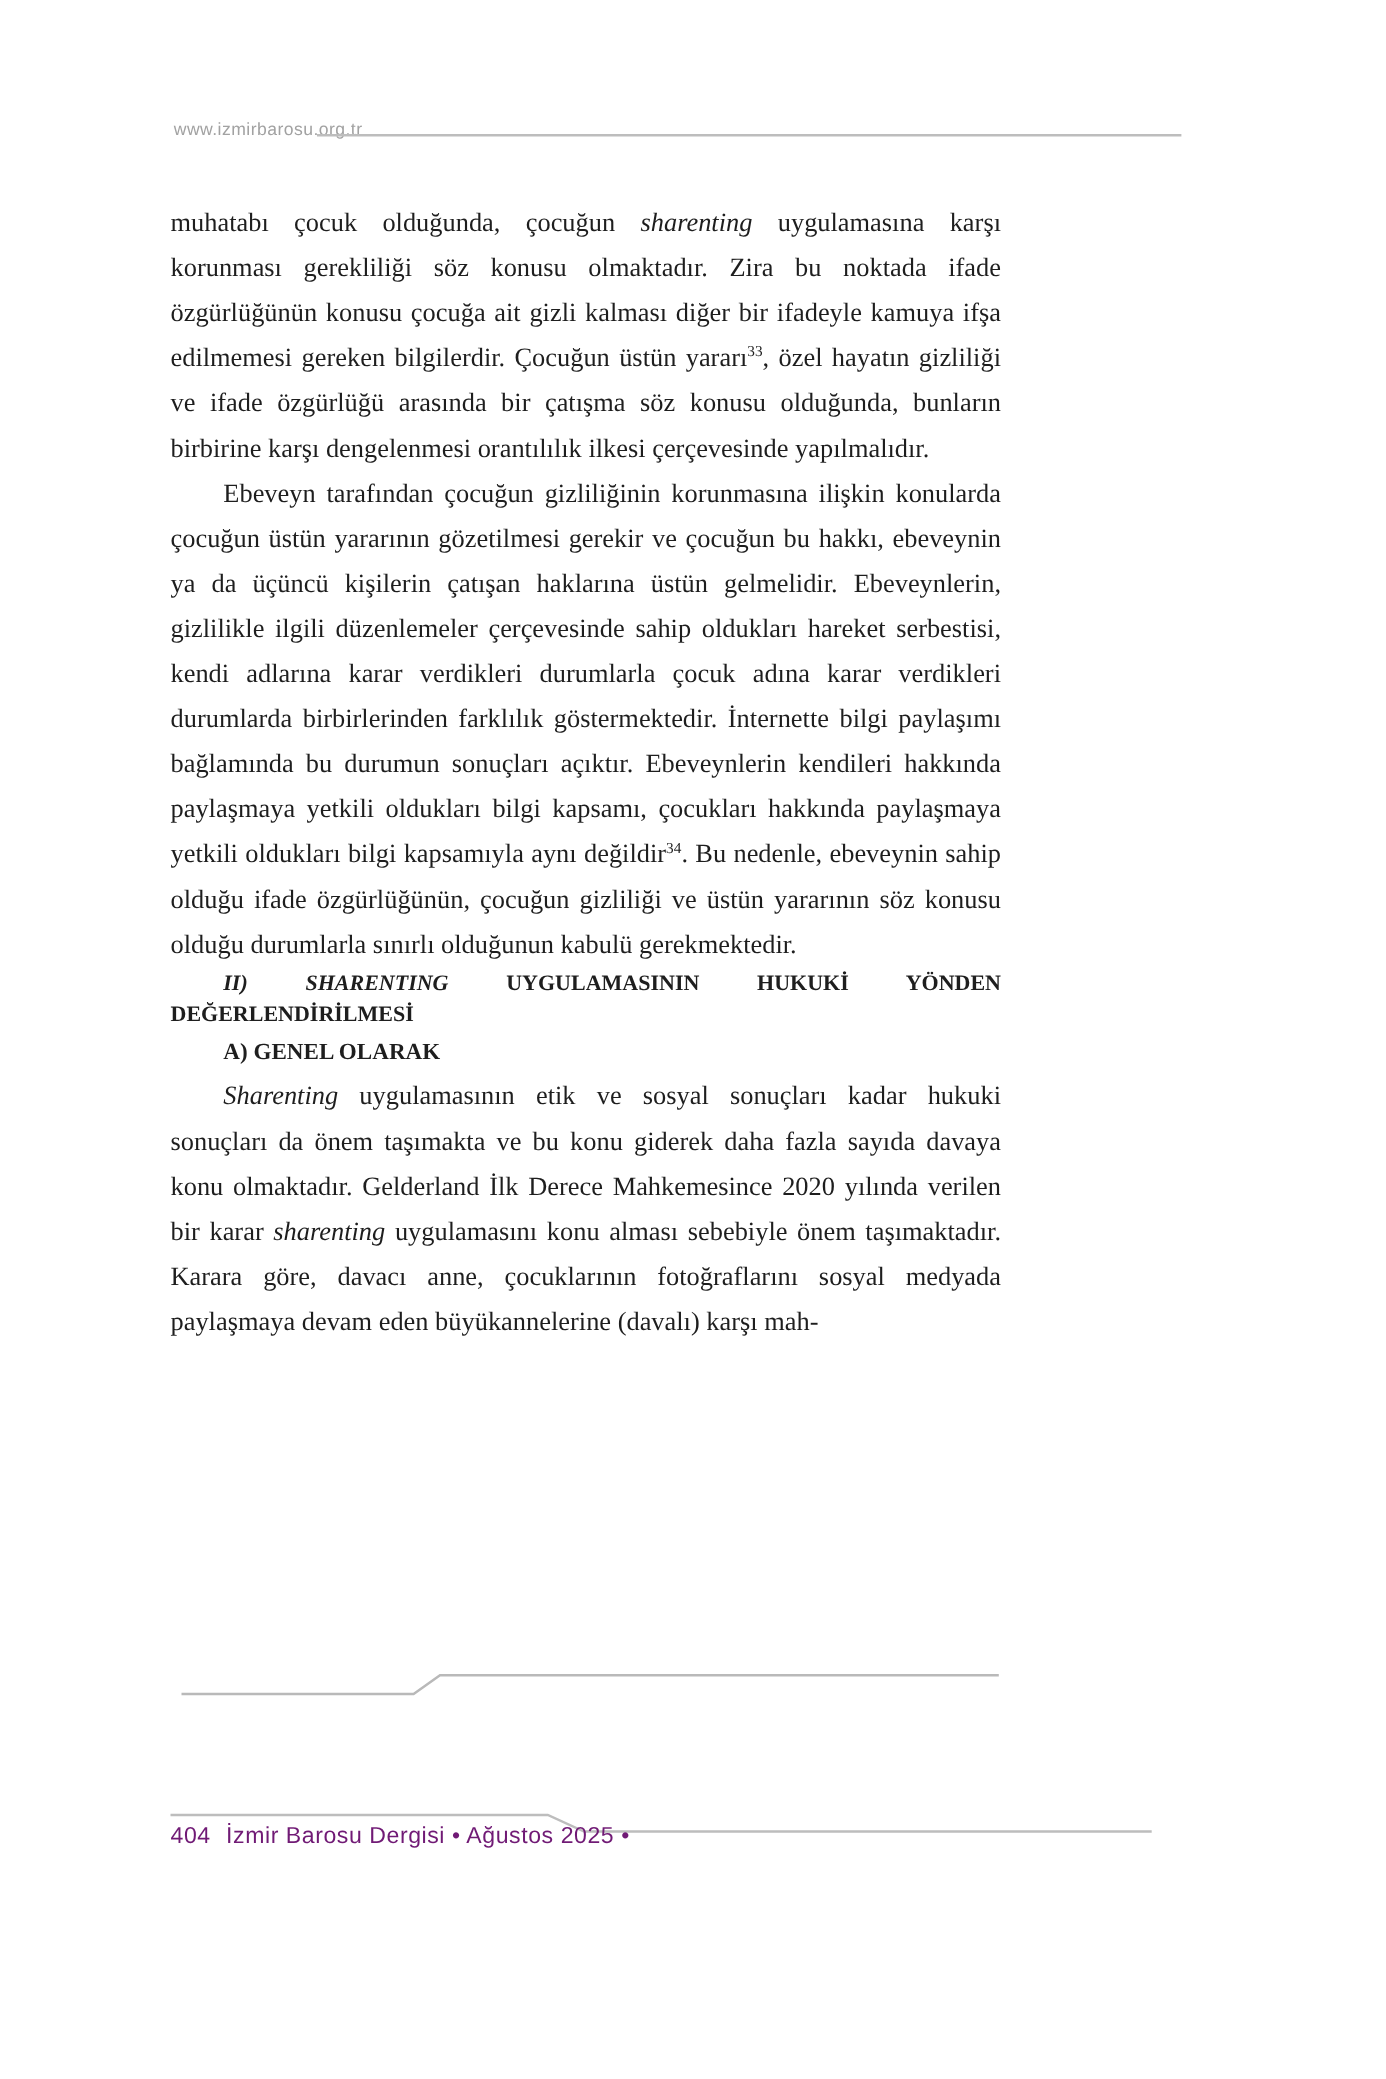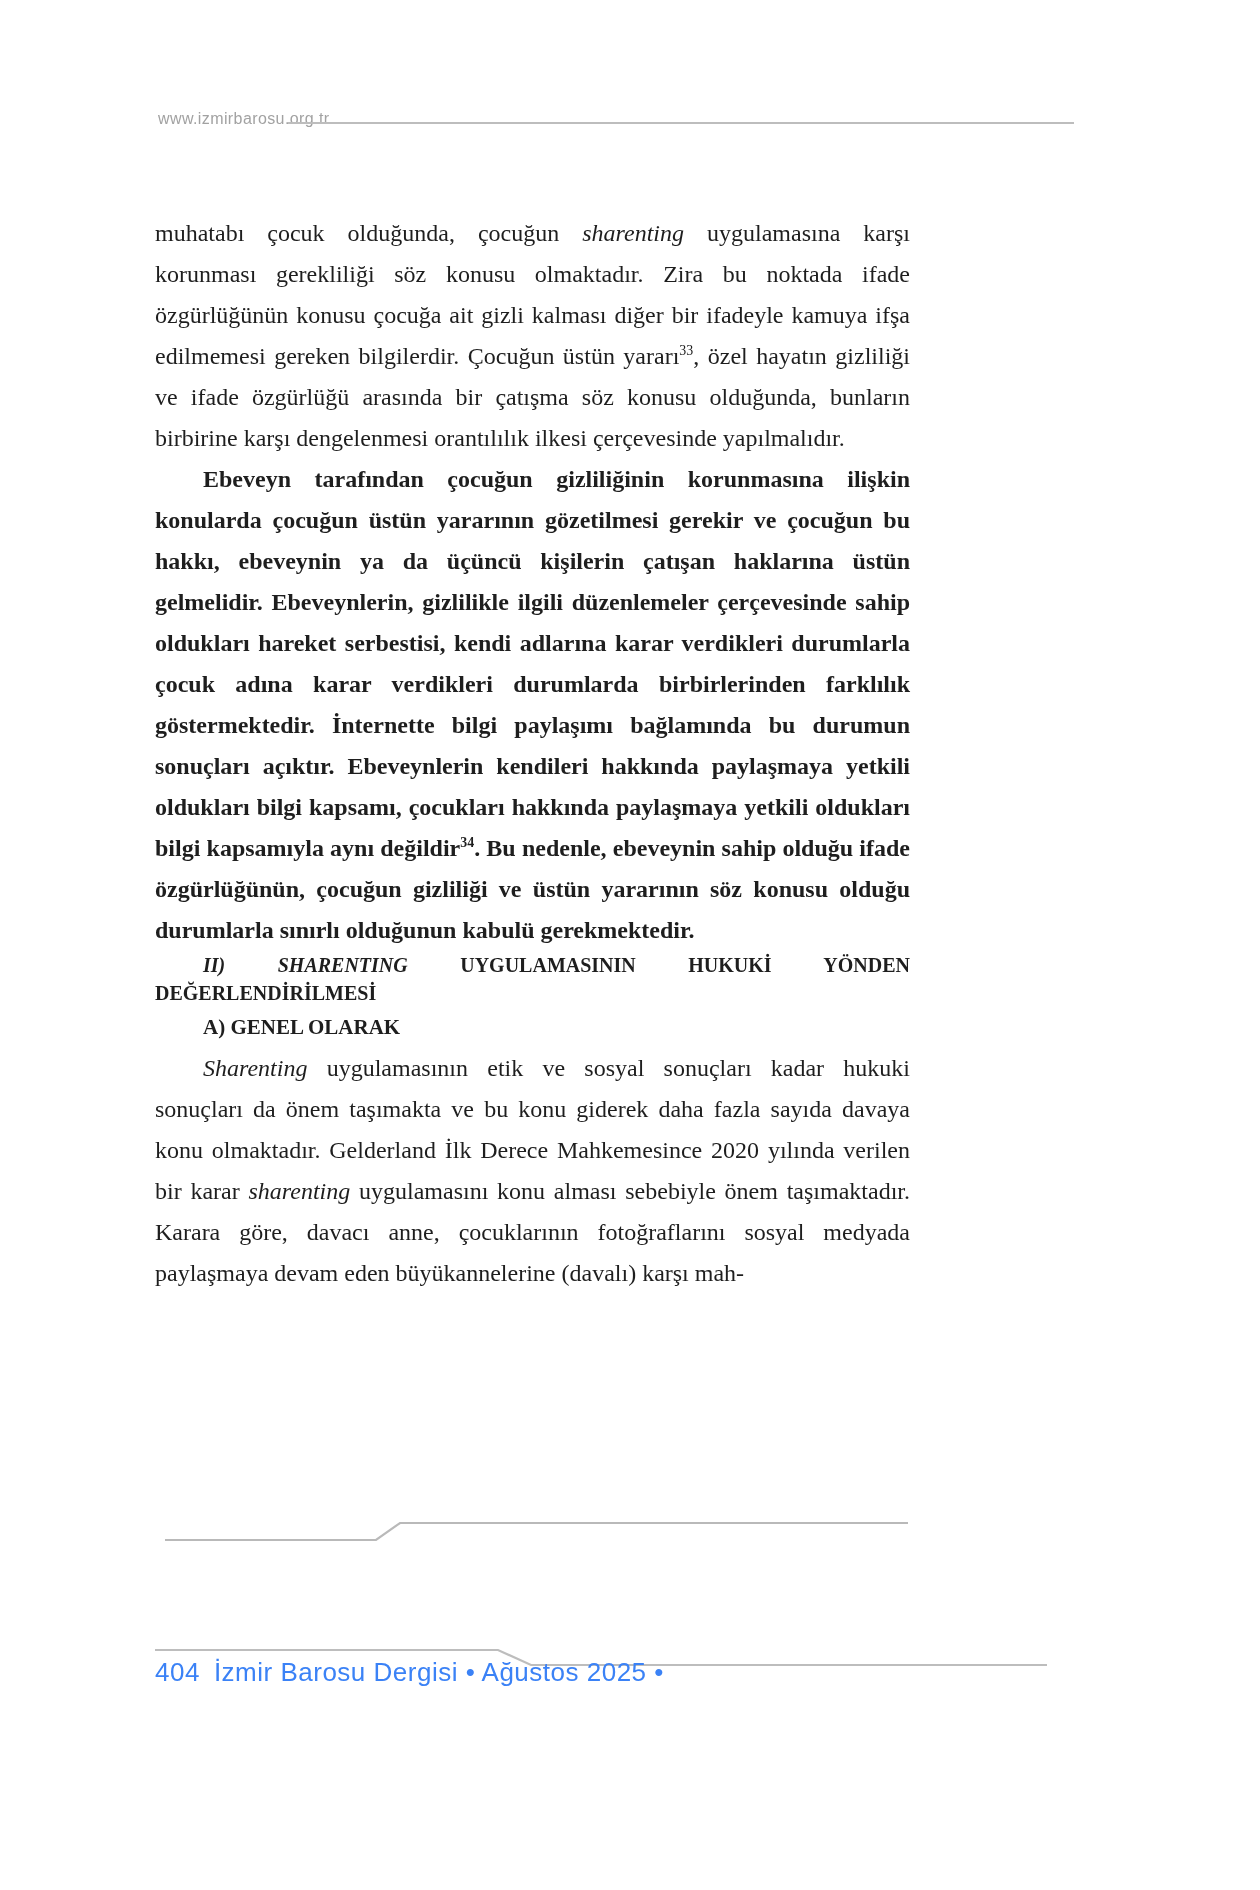--- a/index.html
+++ b/index.html
@@ -14,27 +14,27 @@
   
   .page-header{
     position:absolute;left:158px;top:110px;width:950px;height:24px;
     font-family:"Liberation Sans", sans-serif;
     font-size:16px;letter-spacing:.4px;color:#a2a2a2;
   }
   .rule-svg{position:absolute;display:block;}
   .header-rule{left:288px;top:120px;}
   
   .text-block{
-    position:absolute;left:155px;top:213px;width:755px;
+    position:absolute;left:155px;top:183px;width:755px;
     font-size:24px;line-height:41px;text-align:justify;
   }
   .text-block p{margin:0;}
   .para-indent{text-indent:48px;}
   .p1{margin-bottom:18px;}
-  .p2{margin-bottom:98px;font-weight:bold;}
+  .p2{margin-bottom:98px;}
   .section-heading{
     font-weight:bold;font-size:20px;line-height:28px;
     text-indent:48px;text-align:justify;
     margin-bottom:22px;
   }
   .section-heading .ital{font-style:italic;}
   .subsection-heading{
     font-weight:bold;font-size:21px;line-height:41px;
     text-indent:48px;margin-bottom:39px;
   }
@@ -49,21 +49,21 @@
   .fn{margin:0 0 9px 0;padding-left:30px;text-indent:-30px;}
   .fn-num{
     font-size:21.5px;vertical-align:3px;letter-spacing:.5px;
     padding-right:7px;
   }
   
   .footer-rule{left:150px;top:1644px;}
   .page-footer{
     position:absolute;left:155px;top:1657px;width:900px;
     font-family:"Liberation Sans", sans-serif;
-    font-size:26px;letter-spacing:.5px;color:#3b82f6;
+    font-size:21px;letter-spacing:.5px;color:#701a75;
     white-space:nowrap;
   }
   .page-footer .pgnum{margin-right:14px;}
 </style>
 </head>
 <body>
 
 <div class="page">
 
   <div class="page-header">

